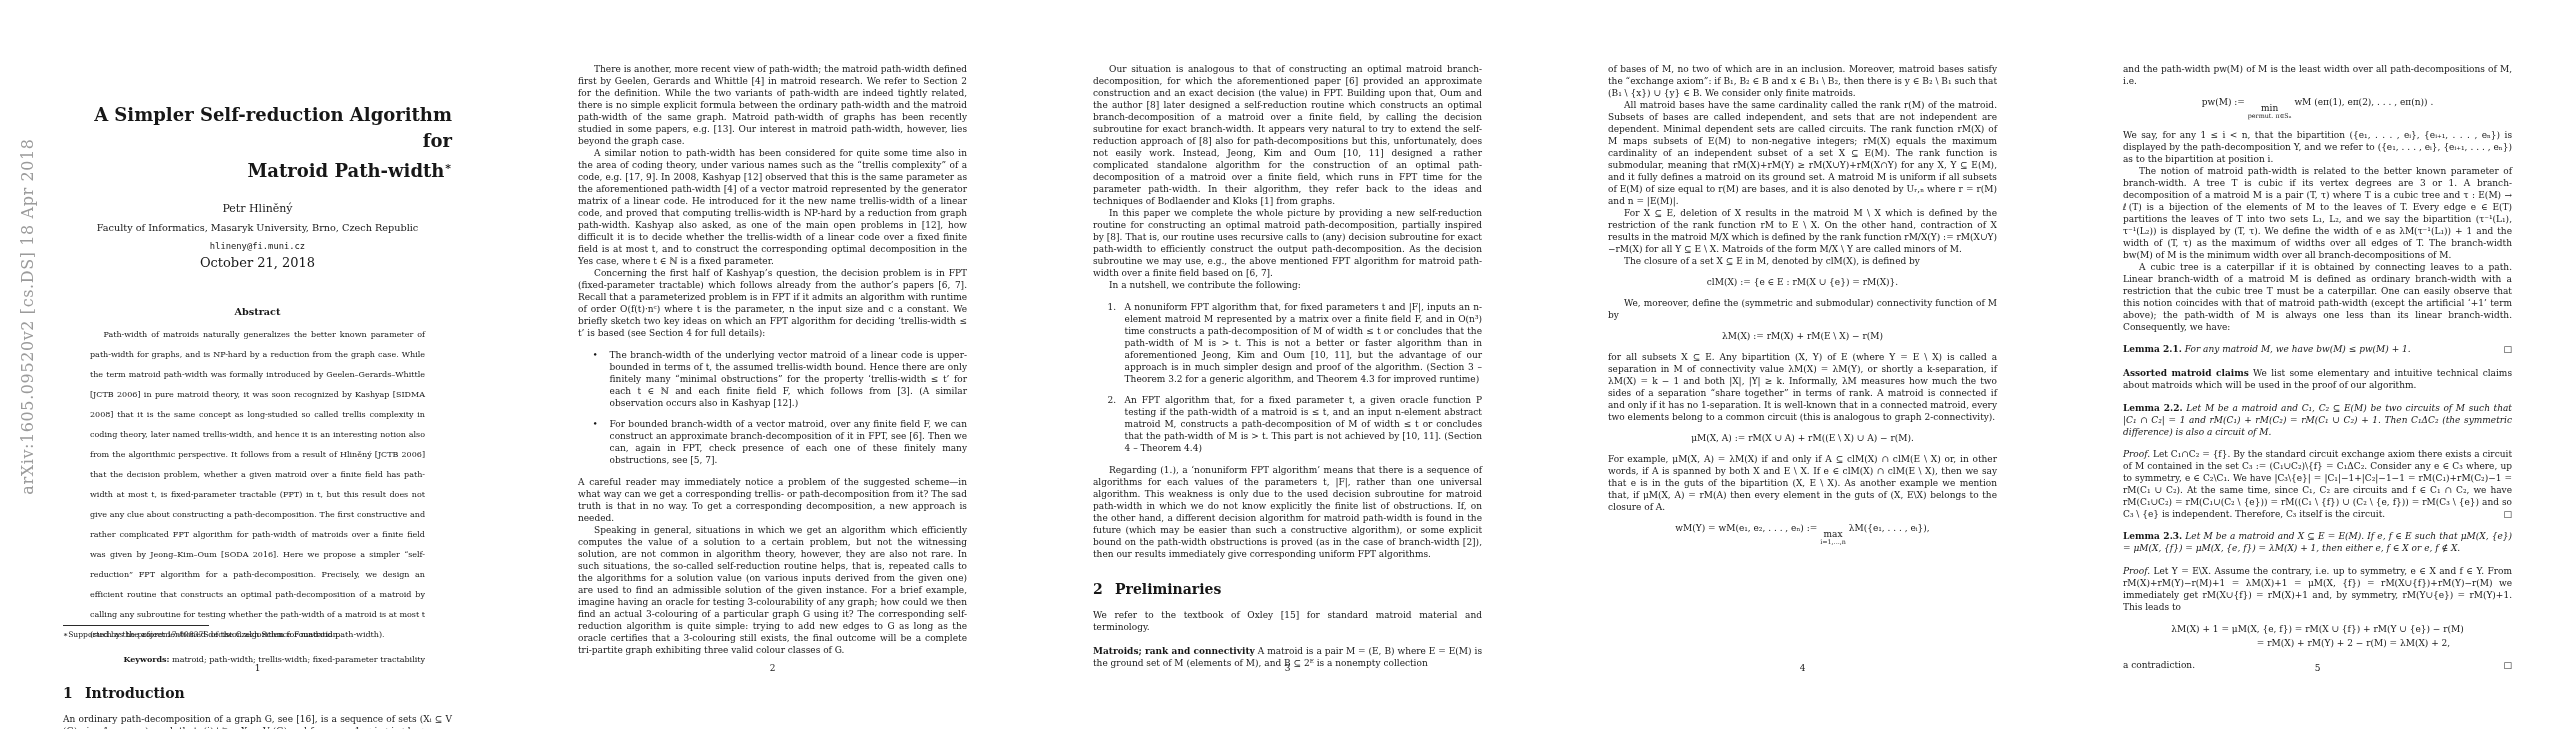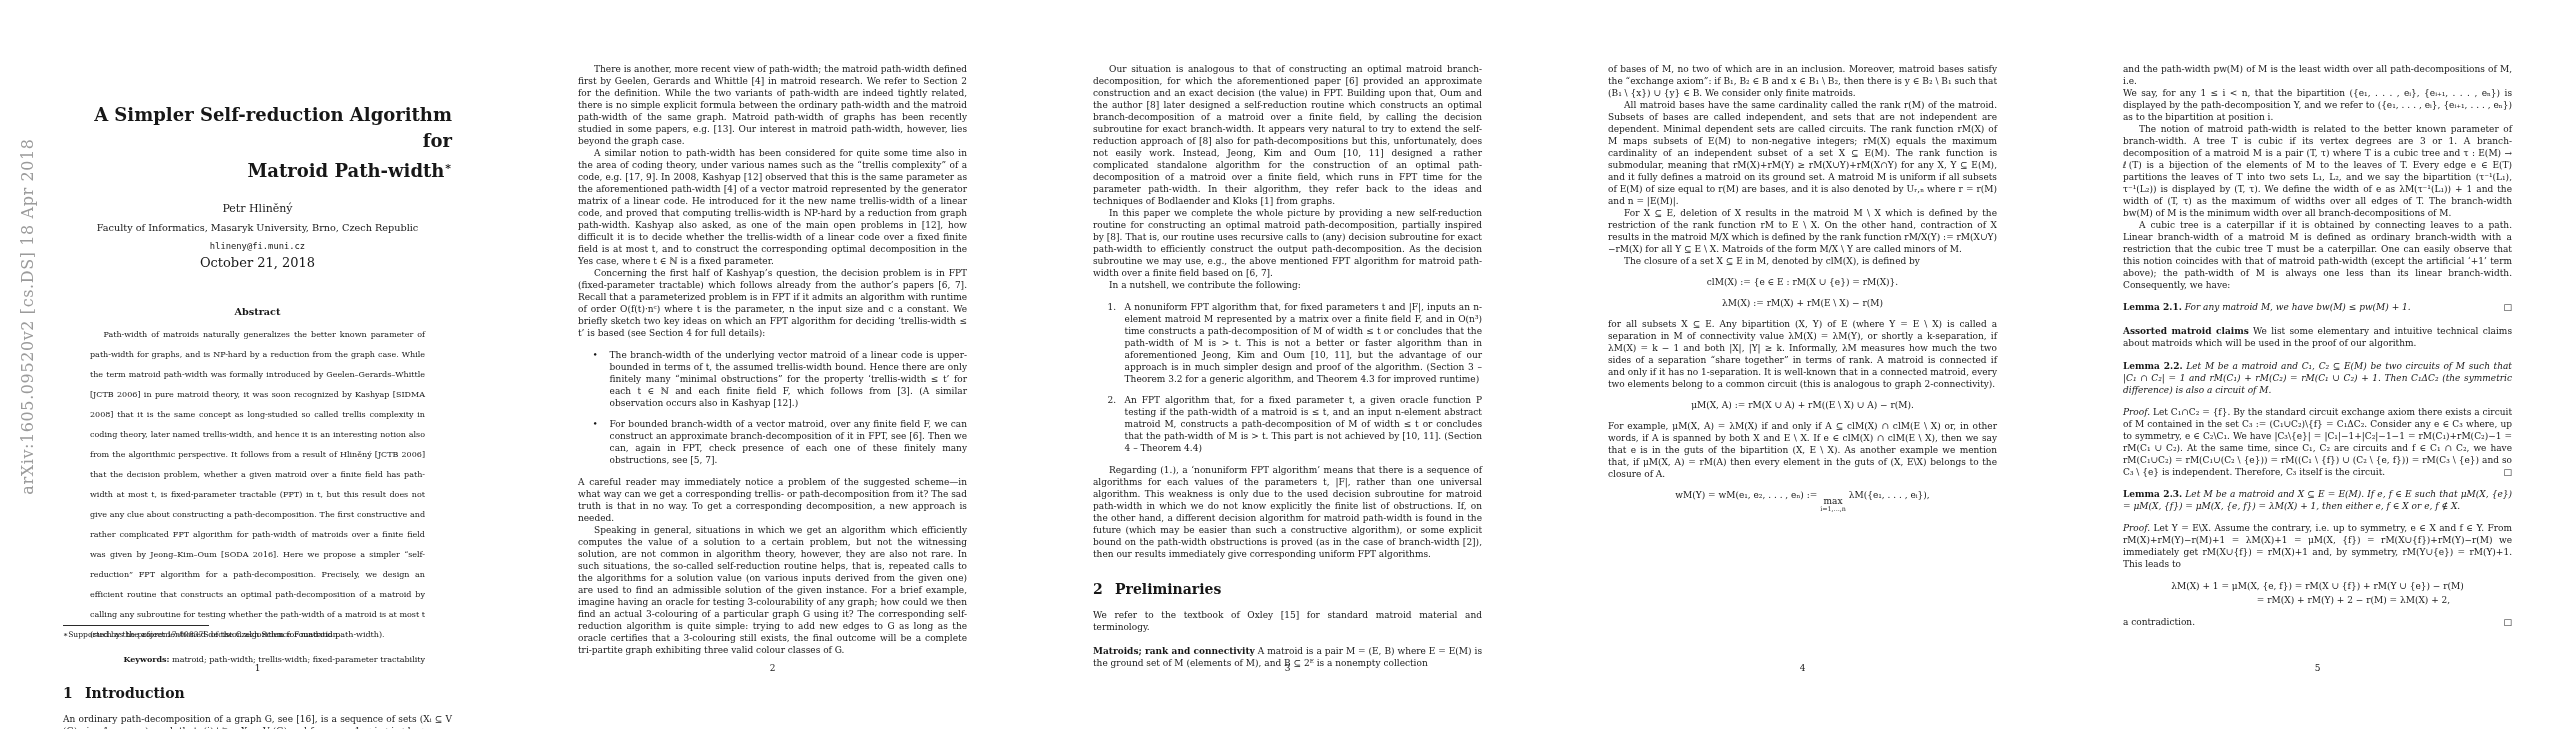--- a/index.html
+++ b/index.html
@@ -114,33 +114,38 @@
   <p class="par runpar"><b class="runhead">Matroids; rank and connectivity</b><span>  A matroid is a pair M = (E, B) where E = E(M) is the ground set of M (elements of M), and B ⊆ 2ᴱ is a nonempty collection</span></p>
   <div class="pagenum">3</div>
 </div>
 
 <div class="page">
   <p class="par">of bases of M, no two of which are in an inclusion. Moreover, matroid bases satisfy the “exchange axiom”: if B₁, B₂ ∈ B and x ∈ B₁ \ B₂, then there is y ∈ B₂ \ B₁ such that (B₁ \ {x}) ∪ {y} ∈ B. We consider only finite matroids.</p>
   <p class="par ind">All matroid bases have the same cardinality called the rank r(M) of the matroid. Subsets of bases are called independent, and sets that are not independent are dependent. Minimal dependent sets are called circuits. The rank function rM(X) of M maps subsets of E(M) to non-negative integers; rM(X) equals the maximum cardinality of an independent subset of a set X ⊆ E(M). The rank function is submodular, meaning that rM(X)+rM(Y) ≥ rM(X∪Y)+rM(X∩Y) for any X, Y ⊆ E(M), and it fully defines a matroid on its ground set. A matroid M is uniform if all subsets of E(M) of size equal to r(M) are bases, and it is also denoted by Uᵣ,ₙ where r = r(M) and n = |E(M)|.</p>
   <p class="par ind">For X ⊆ E, deletion of X results in the matroid M \ X which is defined by the restriction of the rank function rM to E \ X. On the other hand, contraction of X results in the matroid M/X which is defined by the rank function rM/X(Y) := rM(X∪Y)−rM(X) for all Y ⊆ E \ X. Matroids of the form M/X \ Y are called minors of M.</p>
   <p class="par ind">The closure of a set X ⊆ E in M, denoted by clM(X), is defined by</p>
   <div class="eq">clM(X) := {e ∈ E : rM(X ∪ {e}) = rM(X)}.</div>
+  <p class="par ind">We, moreover, define the (symmetric and submodular) connectivity function of M by</p>
   <div class="eq">λM(X) := rM(X) + rM(E \ X) − r(M)</div>
   <p class="par">for all subsets X ⊆ E. Any bipartition (X, Y) of E (where Y = E \ X) is called a separation in M of connectivity value λM(X) = λM(Y), or shortly a k-separation, if λM(X) = k − 1 and both |X|, |Y| ≥ k. Informally, λM measures how much the two sides of a separation “share together” in terms of rank. A matroid is connected if and only if it has no 1-separation. It is well-known that in a connected matroid, every two elements belong to a common circuit (this is analogous to graph 2-connectivity).</p>
   <div class="eq">μM(X, A) := rM(X ∪ A) + rM((E \ X) ∪ A) − r(M).</div>
   <p class="par">For example, μM(X, A) = λM(X) if and only if A ⊆ clM(X) ∩ clM(E \ X) or, in other words, if A is spanned by both X and E \ X. If e ∈ clM(X) ∩ clM(E \ X), then we say that e is in the guts of the bipartition (X, E \ X). As another example we mention that, if μM(X, A) = rM(A) then every element in the guts of (X, E\X) belongs to the closure of A.</p>
   <div class="eq"><span>wM(Y) = wM(e₁, e₂, . . . , eₙ) := </span><span class="oplim">
         <span class="op">max</span>
         <span class="lim">i=1,...,n</span>
       </span><span> λM({e₁, . . . , eᵢ}),</span></div>
   <div class="pagenum">4</div>
 </div>
 
 <div class="page">
   <p class="par">and the path-width pw(M) of M is the least width over all path-decompositions of M, i.e.</p>
+  <div class="eq"><span>pw(M) := </span><span class="oplim">
+        <span class="op">min</span>
+        <span class="lim">permut. π∈Sₙ</span>
+      </span><span> wM (eπ(1), eπ(2), . . . , eπ(n)) .</span></div>
   <p class="par">We say, for any 1 ≤ i &lt; n, that the bipartition ({e₁, . . . , eᵢ}, {eᵢ₊₁, . . . , eₙ}) is displayed by the path-decomposition Y, and we refer to ({e₁, . . . , eᵢ}, {eᵢ₊₁, . . . , eₙ}) as to the bipartition at position i.</p>
   <p class="par ind">The notion of matroid path-width is related to the better known parameter of branch-width. A tree T is cubic if its vertex degrees are 3 or 1. A branch-decomposition of a matroid M is a pair (T, τ) where T is a cubic tree and τ : E(M) → ℓ(T) is a bijection of the elements of M to the leaves of T. Every edge e ∈ E(T) partitions the leaves of T into two sets L₁, L₂, and we say the bipartition (τ⁻¹(L₁), τ⁻¹(L₂)) is displayed by (T, τ). We define the width of e as λM(τ⁻¹(L₁)) + 1 and the width of (T, τ) as the maximum of widths over all edges of T. The branch-width bw(M) of M is the minimum width over all branch-decompositions of M.</p>
   <p class="par ind">A cubic tree is a caterpillar if it is obtained by connecting leaves to a path. Linear branch-width of a matroid M is defined as ordinary branch-width with a restriction that the cubic tree T must be a caterpillar. One can easily observe that this notion coincides with that of matroid path-width (except the artificial ‘+1’ term above); the path-width of M is always one less than its linear branch-width. Consequently, we have:</p>
   <p class="par lemma"><b class="lhead">Lemma 2.1.</b><span> For any matroid M, we have bw(M) ≤ pw(M) + 1.</span><span class="qed">□</span></p>
   <p class="par runpar"><b class="runhead">Assorted matroid claims</b><span>  We list some elementary and intuitive technical claims about matroids which will be used in the proof of our algorithm.</span></p>
   <p class="par lemma"><b class="lhead">Lemma 2.2.</b><span> Let M be a matroid and C₁, C₂ ⊆ E(M) be two circuits of M such that |C₁ ∩ C₂| = 1 and rM(C₁) + rM(C₂) = rM(C₁ ∪ C₂) + 1. Then C₁ΔC₂ (the symmetric difference) is also a circuit of M.</span></p>
   <p class="par proof"><span class="phead">Proof.</span><span> Let C₁∩C₂ = {f}. By the standard circuit exchange axiom there exists a circuit of M contained in the set C₃ := (C₁∪C₂)\{f} = C₁ΔC₂. Consider any e ∈ C₃ where, up to symmetry, e ∈ C₂\C₁. We have |C₃\{e}| = |C₁|−1+|C₂|−1−1 = rM(C₁)+rM(C₂)−1 = rM(C₁ ∪ C₂). At the same time, since C₁, C₂ are circuits and f ∈ C₁ ∩ C₂, we have rM(C₁∪C₂) = rM(C₁∪(C₂ \ {e})) = rM((C₁ \ {f}) ∪ (C₂ \ {e, f})) = rM(C₃ \ {e}) and so C₃ \ {e} is independent. Therefore, C₃ itself is the circuit.</span><span class="qed">□</span></p>
   <p class="par lemma"><b class="lhead">Lemma 2.3.</b><span> Let M be a matroid and X ⊆ E = E(M). If e, f ∈ E such that μM(X, {e}) = μM(X, {f}) = μM(X, {e, f}) = λM(X) + 1, then either e, f ∈ X or e, f ∉ X.</span></p>
   <p class="par proof"><span class="phead">Proof.</span><span> Let Y = E\X. Assume the contrary, i.e. up to symmetry, e ∈ X and f ∈ Y. From rM(X)+rM(Y)−r(M)+1 = λM(X)+1 = μM(X, {f}) = rM(X∪{f})+rM(Y)−r(M) we immediately get rM(X∪{f}) = rM(X)+1 and, by symmetry, rM(Y∪{e}) = rM(Y)+1. This leads to</span></p>
   <div class="eqalign">

